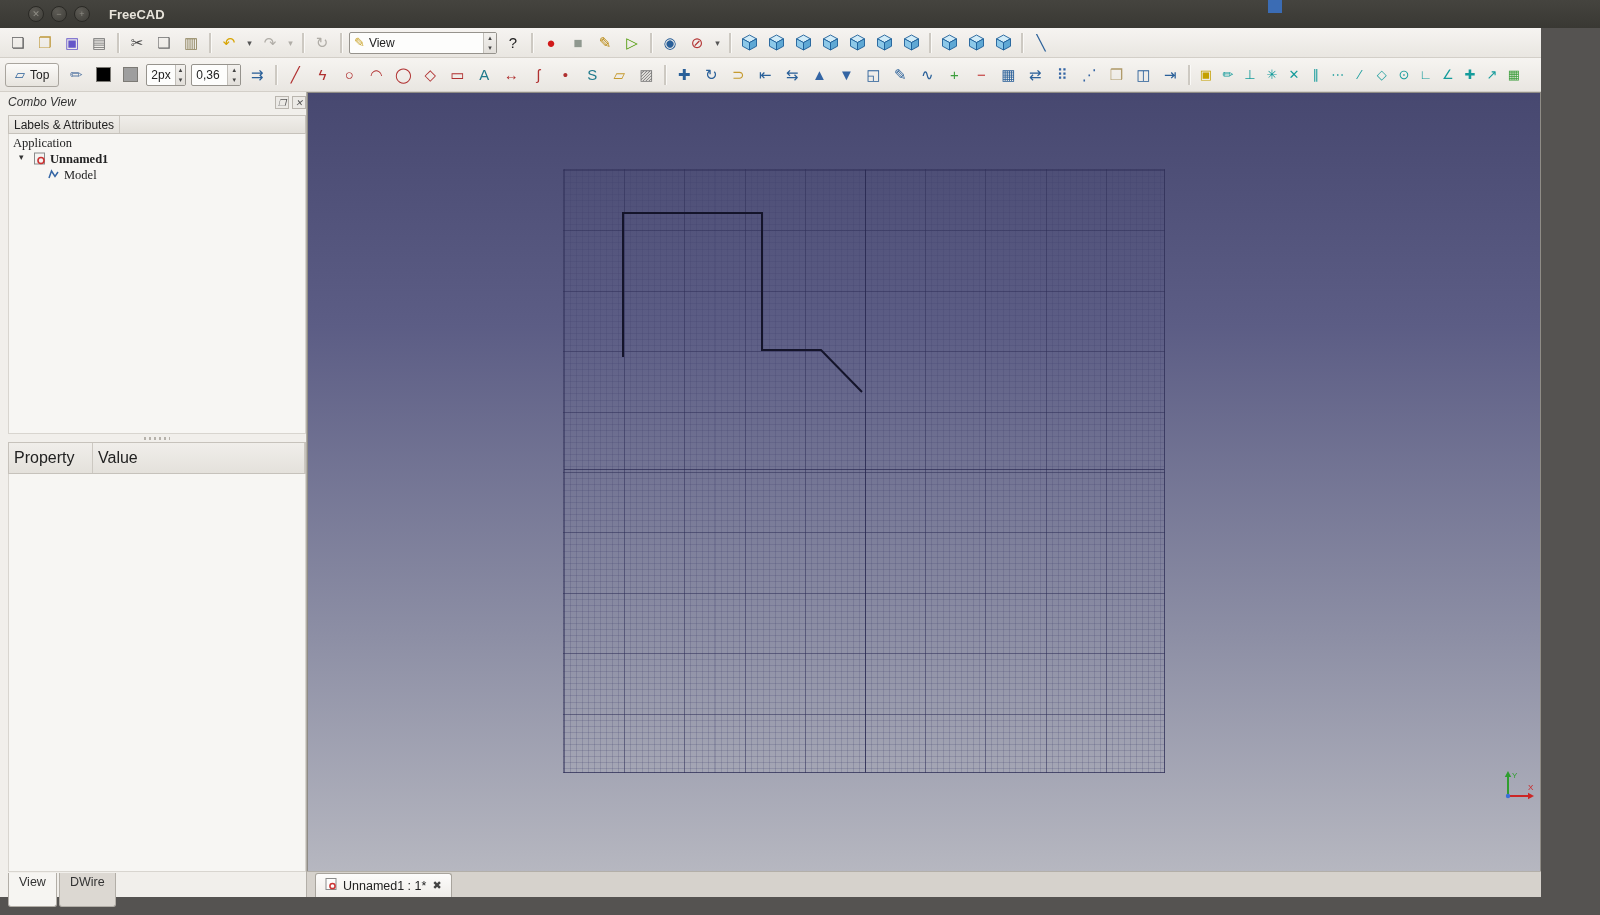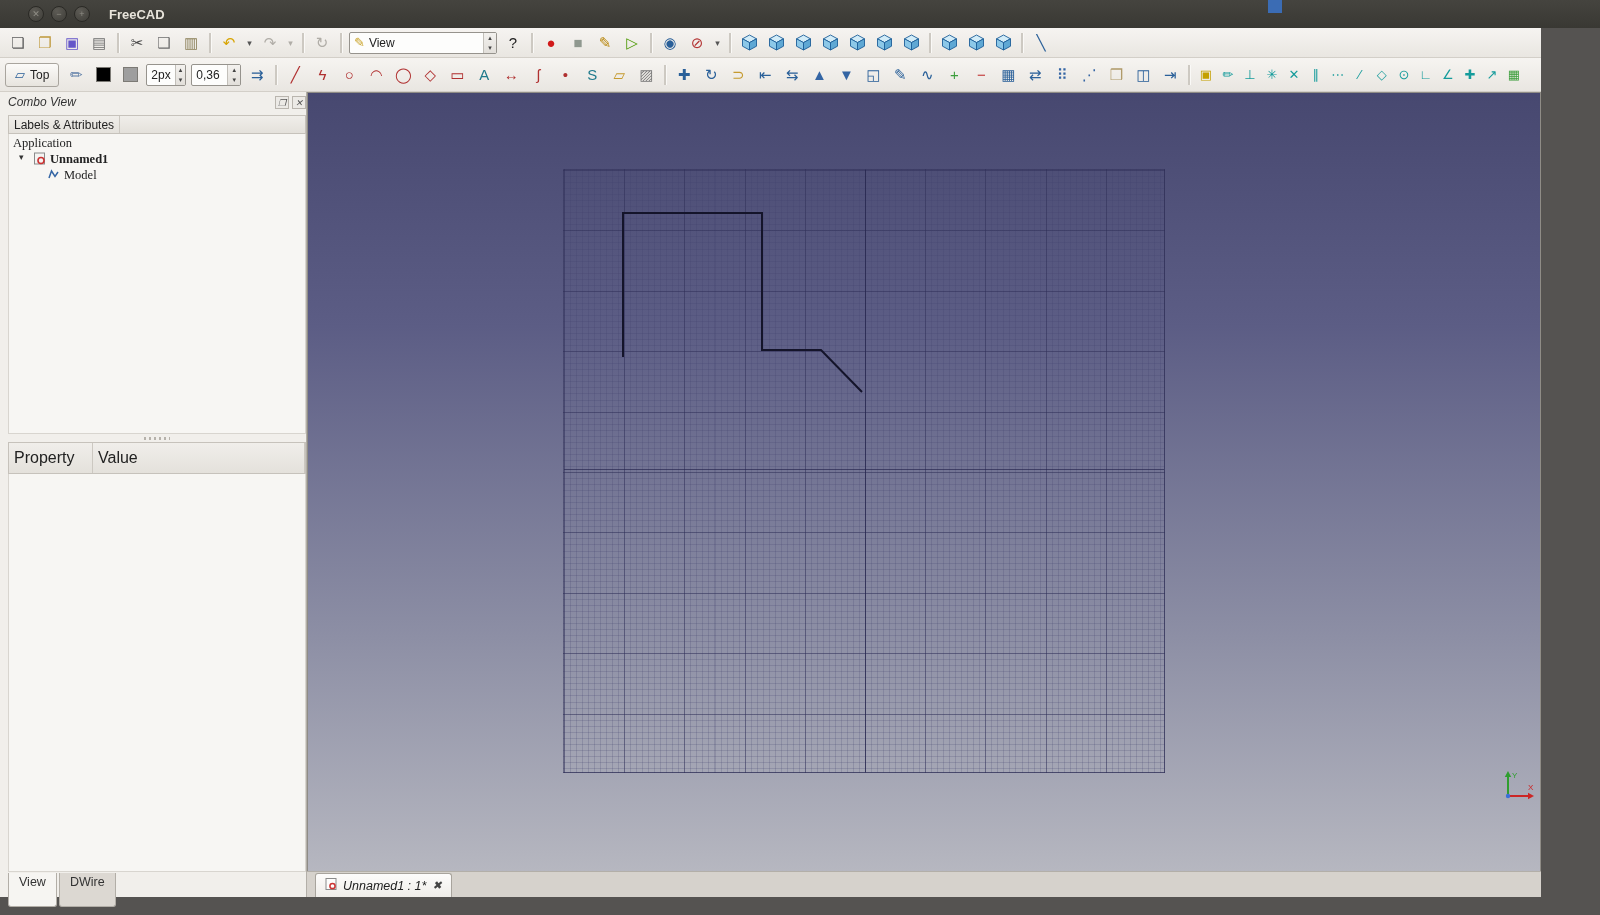--- a/index.html
+++ b/index.html
@@ -89,21 +89,21 @@
       repeating-linear-gradient(to bottom, rgba(45,45,85,0.45) 0 1px, transparent 1px 60.4px),
       repeating-linear-gradient(to right, rgba(60,60,105,0.20) 0 1px, transparent 1px 6.02px),
       repeating-linear-gradient(to bottom, rgba(60,60,105,0.20) 0 1px, transparent 1px 6.04px);
     border:1px solid rgba(45,45,85,0.5); }
   .grid .axis-v { position:absolute; left:301px; top:0; width:1px; height:100%; background:rgba(35,35,75,0.65); }
   .grid .axis-h { position:absolute; top:299px; left:0; height:1px; width:100%; background:rgba(35,35,75,0.65); }
   .wire-svg { position:absolute; left:255px; top:76px; }
   .gizmo { position:absolute; right:2px; top:676px; }
 
   .doc-tabbar { height:26px; background:#d6d2cc; border-top:1px solid #b3afa8;
-    display:flex; align-items:flex-end; padding-left:8px;font-style:italic; }
+    display:flex; align-items:flex-end; padding-left:8px; }
   .doc-tab { display:flex; align-items:center; gap:6px; height:24px; padding:0 9px;
     background:linear-gradient(#fdfcfb,#efede9); border:1px solid #a8a49d; border-bottom:none;
     border-radius:3px 3px 0 0; font-size:12.5px; color:#222; }
   .doc-tab .close { font-size:11px; color:#444; }
 
   .statusbar { height:29px; background:#edebe7; border-top:1px solid #c9c5bf;
     display:flex; align-items:center; justify-content:flex-end; padding-right:10px;
     font-size:12.5px; color:#222; }
 </style>
 </head>

